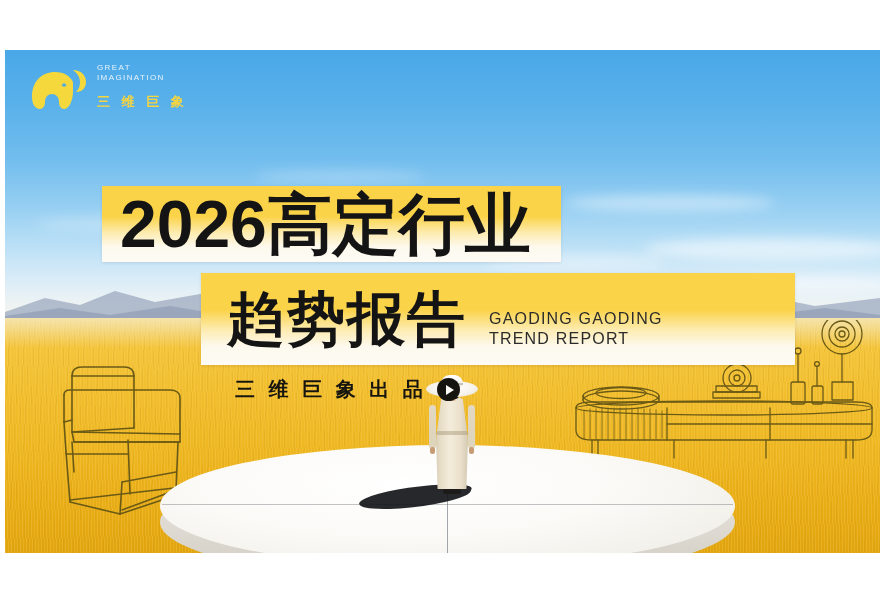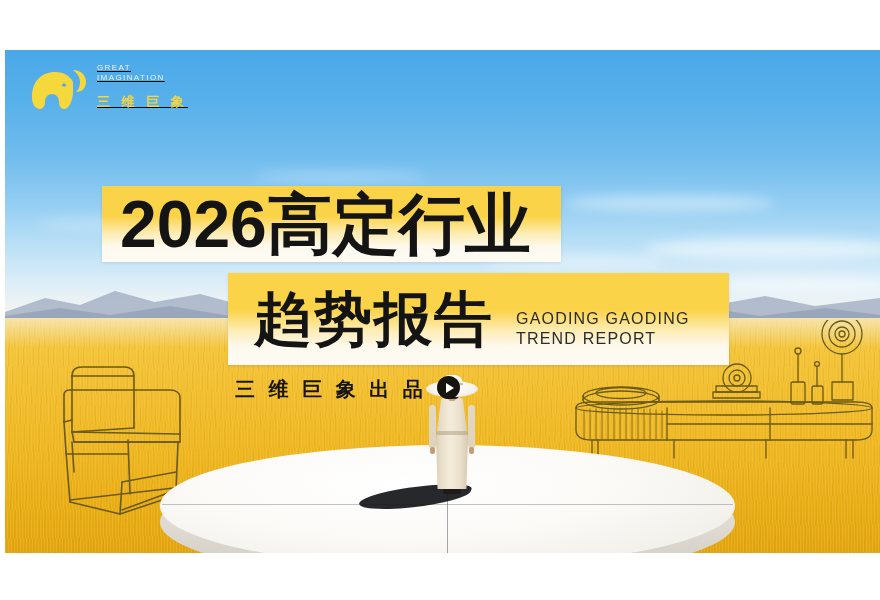--- a/index.html
+++ b/index.html
@@ -212,22 +212,22 @@
     position: absolute;
     background: linear-gradient(to bottom,
       #fbd349 0%, #fbd349 40%, #fdecb2 62%, #fdf9ee 80%, #fdfbf4 100%);
     box-shadow: 0 1px 3px rgba(0,0,0,.10);
   }
   #band-one {
     left: 97px; top: 136px;
     width: 459px; height: 76px;
   }
   #band-two {
-    left: 223px; top: 223px;
-    width: 501px; height: 92px;
+    left: 196px; top: 223px;
+    width: 594px; height: 92px;
   }
   .band-title-cn {
     position: absolute;
     font-family: "Liberation Sans", "DejaVu Sans", sans-serif;
     font-weight: bold;
     color: #141414;
     letter-spacing: 0px;
     white-space: nowrap;
   }
   #title-line-1 {
@@ -247,21 +247,21 @@
     line-height: 20px;
     letter-spacing: 1.2px;
     color: #2b2b2b;
     white-space: pre-line;
   }
 
   
   #byline {
     position: absolute;
     left: 230px; top: 326px;
-    display: flex; align-items: flex-start; gap: 10px;
+    display: flex; align-items: center; gap: 10px;
   }
   #byline-text {
     font-family: "Liberation Sans", "DejaVu Sans", sans-serif;
     font-size: 20px; font-weight: bold;
     letter-spacing: 4px;
     color: #15140f;
     white-space: nowrap;
   }
   #play-button {
     width: 23px; height: 23px;
@@ -278,21 +278,21 @@
     margin-left: 3px;
   }
 
   
   #logo-lockup {
     position: absolute;
     left: 23px; top: 11px;
     display: flex; align-items: center; gap: 9px;
   }
   #logo-mark { width: 60px; height: 52px; flex: 0 0 auto; }
-  #logo-text { display: flex; flex-direction: column; gap: 10px; text-decoration: underline; }
+  #logo-text { display: flex; flex-direction: column; gap: 10px; }
   #logo-en {
     font-family: "Liberation Sans", sans-serif;
     font-size: 8px;
     letter-spacing: 1.4px;
     line-height: 10px;
     color: #e9f3fb;
     white-space: pre-line;
     font-weight: 500;
   }
   #logo-cn {

